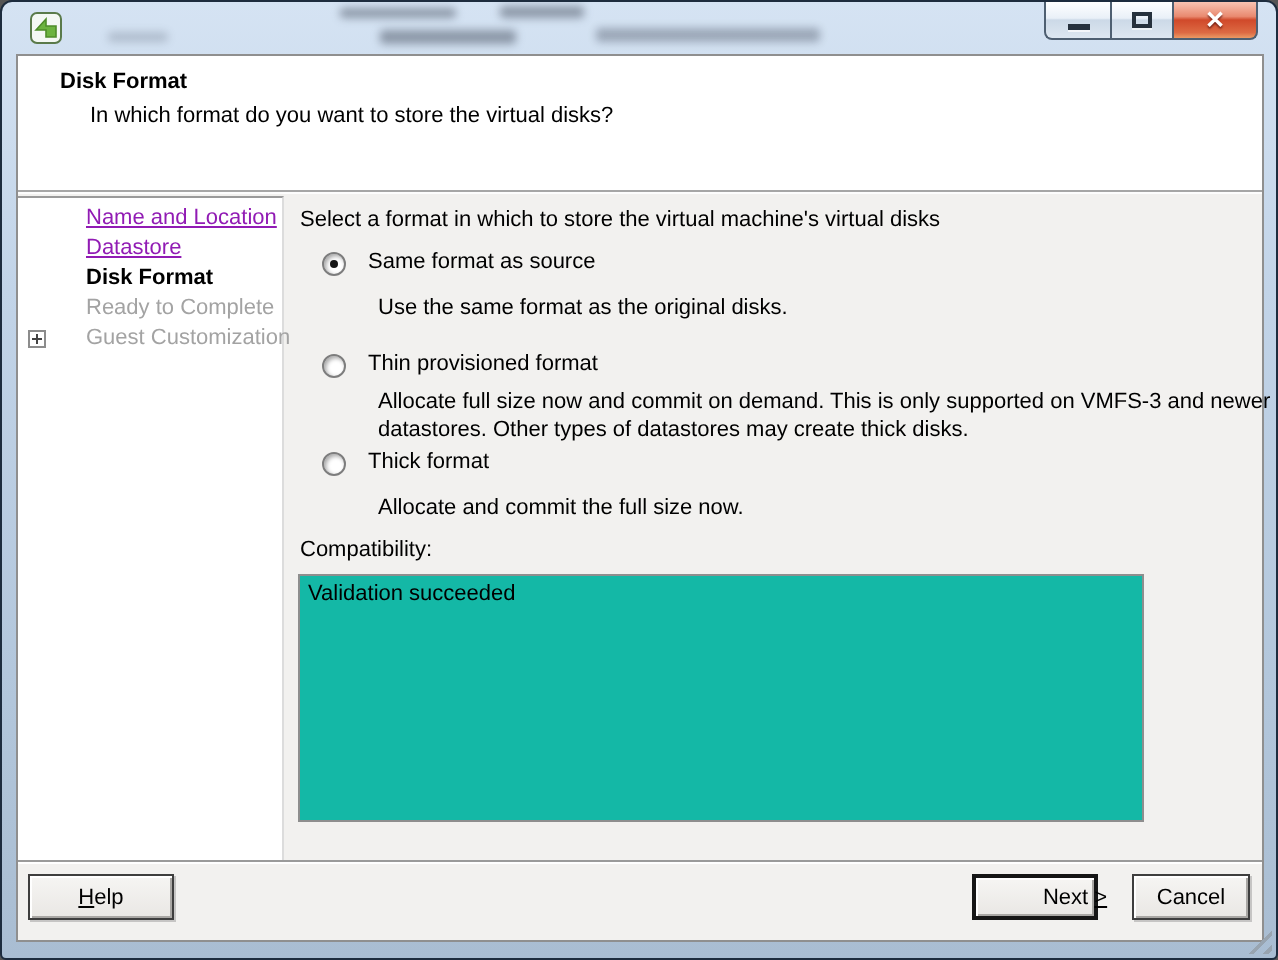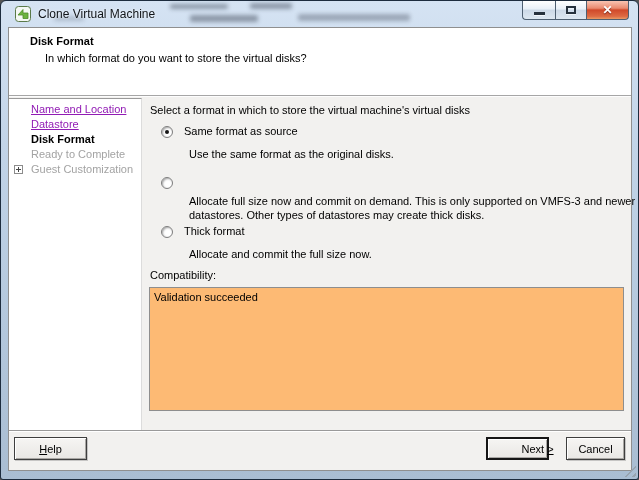--- a/index.html
+++ b/index.html
@@ -45,21 +45,21 @@
   .header-title { position:absolute; left:21px; top:7px; font-weight:bold; }
   .header-sub { position:absolute; left:36px; top:24px; }
   .header-rule { position:absolute; left:0; top:67px; width:100%; height:2px; background:#a6a6a6; border-bottom:1px solid #fdfdfd; }
 
   
   .sidebar {
     position:absolute; left:0; top:70px; width:133px; height:333px;
     background:#fff; border-top:1px solid #9a9a9a; border-right:1px solid #dcdcdc;
   }
   .side-list { list-style:none; margin-top:3px; }
-  .side-item { position:relative; padding-left:22px; height:15px; line-height:15px; white-space:nowrap; }
+  .side-item { position:relative; padding-left:34px; height:15px; line-height:15px; white-space:nowrap; }
   .side-item.link a, .side-item.link span.lbl { color:#911bb4; text-decoration:underline; cursor:pointer; }
   .side-item.current { font-weight:bold; color:#000; }
   .side-item.disabled { color:#a3a3a3; }
   .expand-box {
     position:absolute; left:5px; top:3px; width:9px; height:9px;
     border:1px solid #8c8c8c; background:#fff; display:flex; align-items:center; justify-content:center;
   }
   .expand-box::before { content:""; position:absolute; left:1px; right:1px; top:3px; height:1px; background:#444; }
   .expand-box::after  { content:""; position:absolute; top:1px; bottom:1px; left:3px; width:1px; background:#444; }
 
@@ -74,22 +74,22 @@
   .radio.selected::after { content:""; position:absolute; left:3px; top:3px; width:4px; height:4px; border-radius:50%; background:#161616; }
   .opt-label { position:absolute; white-space:nowrap; cursor:default; }
   .opt-desc  { position:absolute; width:468px; line-height:13.5px; }
 
   .r1 { left:152px; top:98px; }  .l1 { left:175px; top:97px; }  .d1 { left:180px; top:120px; }
   .r2 { left:152px; top:149px; } .l2 { left:175px; top:148px; } .d2 { left:180px; top:167px; }
   .r3 { left:152px; top:198px; } .l3 { left:175px; top:197px; } .d3 { left:180px; top:220px; }
 
   .compat-label { position:absolute; left:141px; top:241px; }
   .compat-box {
-    position:absolute; left:140px; top:259px; width:475px; height:124px;
-    background:#fdba74; border:1px solid #8e8e8e; padding:3px 4px; overflow:hidden;
+    position:absolute; left:140px; top:259px; width:423px; height:124px;
+    background:#14b8a6; border:1px solid #8e8e8e; padding:3px 4px; overflow:hidden;
   }
 
   
   .footer-rule { position:absolute; left:0; top:402px; width:100%; height:2px; border-top:1px solid #9a9a9a; border-bottom:1px solid #ffffff; }
   .btn {
     position:absolute; top:409px; height:23px;
     background:linear-gradient(180deg,#f6f5f3,#e9e7e4);
     border:1px solid #3e3e3e;
     box-shadow:inset 1px 1px 0 #ffffff, inset -1px -1px 0 #a9a7a4, 1px 1px 0 rgba(0,0,0,.18);
     font-family:"Liberation Sans", sans-serif; font-size:11px; color:#000;
@@ -118,21 +118,20 @@
     <div class="blob" style="left:168px;top:3px;width:58px;height:5px;"></div>
     <div class="blob" style="left:248px;top:2px;width:42px;height:6px;"></div>
     <div class="blob" style="left:188px;top:14px;width:68px;height:7px;"></div>
     <div class="blob" style="left:296px;top:13px;width:112px;height:7px;opacity:.8;"></div>
     <div class="blob" style="left:52px;top:15px;width:30px;height:5px;opacity:.5;"></div>
 
     <svg class="app-icon" viewBox="0 0 16 16">
       <rect x="0.5" y="0.5" width="15" height="15" rx="3" fill="#f4f8f4" stroke="#5a7a4a"></rect>
       <path d="M3 9 L8 3.5 L8 7 L13 7 L13 12.5 L8 12.5 L8 9 Z" fill="#6cb33f" stroke="#4e8c2a" stroke-width="0.8"></path>
     </svg>
-    <span class="title-text">Clone Virtual Machine</span>
 
     <div class="caption-buttons">
       <div class="cap-btn min">
           <div class="glyph-min"></div>
         </div>
       <div class="cap-btn max">
           <div class="glyph-max"></div>
         </div>
       <div class="cap-btn close">
           <span class="glyph-close">✕</span>
@@ -161,20 +160,21 @@
       </ul>
     </div>
 
     <div class="instruction">Select a format in which to store the virtual machine's virtual disks</div>
 
     <div class="radio selected r1"></div>
     <div class="opt-label l1">Same format as source</div>
     <div class="opt-desc d1">Use the same format as the original disks.</div>
 
     <div class="radio r2"></div>
+    <div class="opt-label l2">Thin provisioned format</div>
     <div class="opt-desc d2">Allocate full size now and commit on demand. This is only supported on VMFS-3 and newer datastores. Other types of datastores may create thick disks.</div>
 
     <div class="radio r3"></div>
     <div class="opt-label l3">Thick format</div>
     <div class="opt-desc d3">Allocate and commit the full size now.</div>
 
     <div class="compat-label">Compatibility:</div>
     <div class="compat-box">
       <span>Validation succeeded</span>
     </div>

